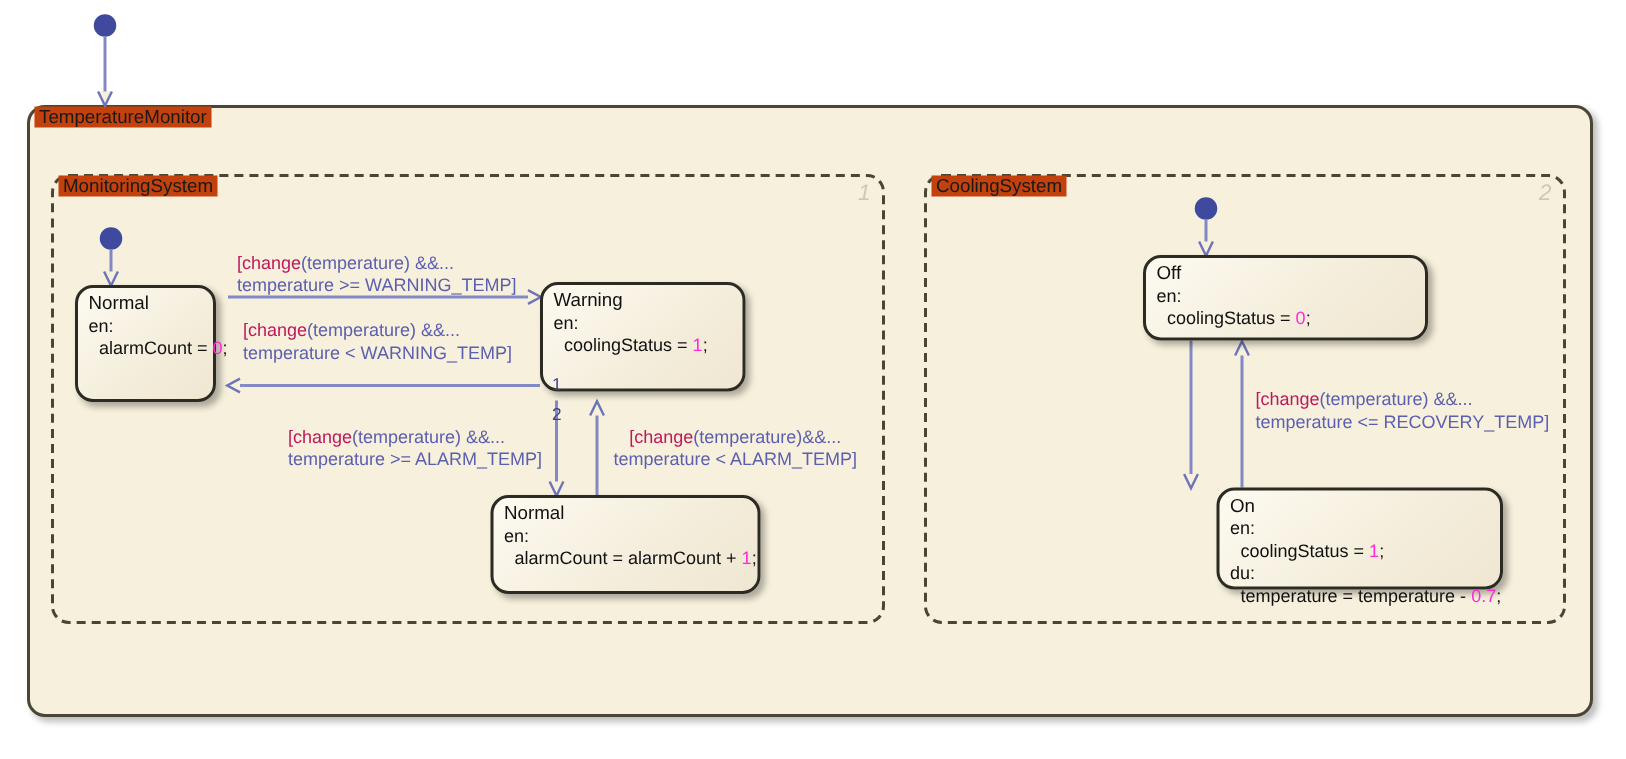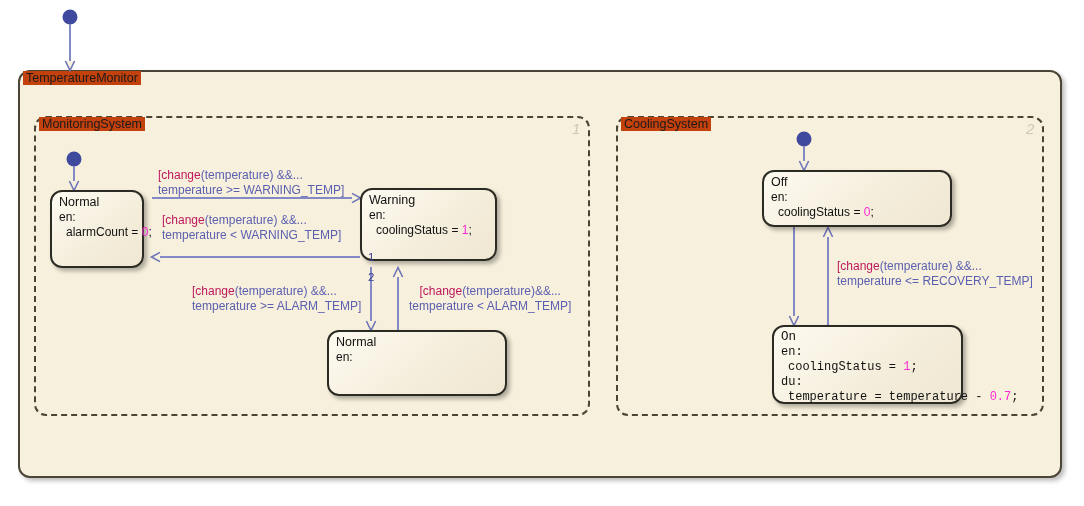--- a/index.html
+++ b/index.html
@@ -186,29 +186,30 @@
 
   <div class="state" style="left:360px; top:188px; width:137px; height:73px;">
     <div class="state-name">Warning</div>
     <div class="state-action">en:</div>
     <div class="state-action ind"><span>coolingStatus = </span><span class="num">1</span><span>;</span></div>
   </div>
 
   <div class="state" style="left:327px; top:330px; width:180px; height:66px;">
     <div class="state-name">Normal</div>
     <div class="state-action">en:</div>
+    <div class="state-action ind"><span>alarmCount = alarmCount + </span><span class="num">1</span><span>;</span></div>
   </div>
 
   <div class="state" style="left:762px; top:170px; width:190px; height:57px;">
     <div class="state-name">Off</div>
     <div class="state-action">en:</div>
     <div class="state-action ind"><span>coolingStatus = </span><span class="num">0</span><span>;</span></div>
   </div>
 
-  <div class="state" style="left:772px; top:325px; width:191px; height:79px;font-family:Liberation Mono, monospace;">
+  <div class="state" style="left:811px; top:325px; width:191px; height:68px;">
     <div class="state-name">On</div>
     <div class="state-action">en:</div>
     <div class="state-action ind"><span>coolingStatus = </span><span class="num">1</span><span>;</span></div>
     <div class="state-action">du:</div>
     <div class="state-action ind"><span>temperature = temperature - </span><span class="num">0.7</span><span>;</span></div>
   </div>
 
   <div class="tlabel" style="left:158px; top:168px;">
     <span class="ln"><span class="kw">[change</span><span>(temperature) &amp;&amp;...</span></span>
     <span class="ln">temperature &gt;= WARNING_TEMP]</span>

